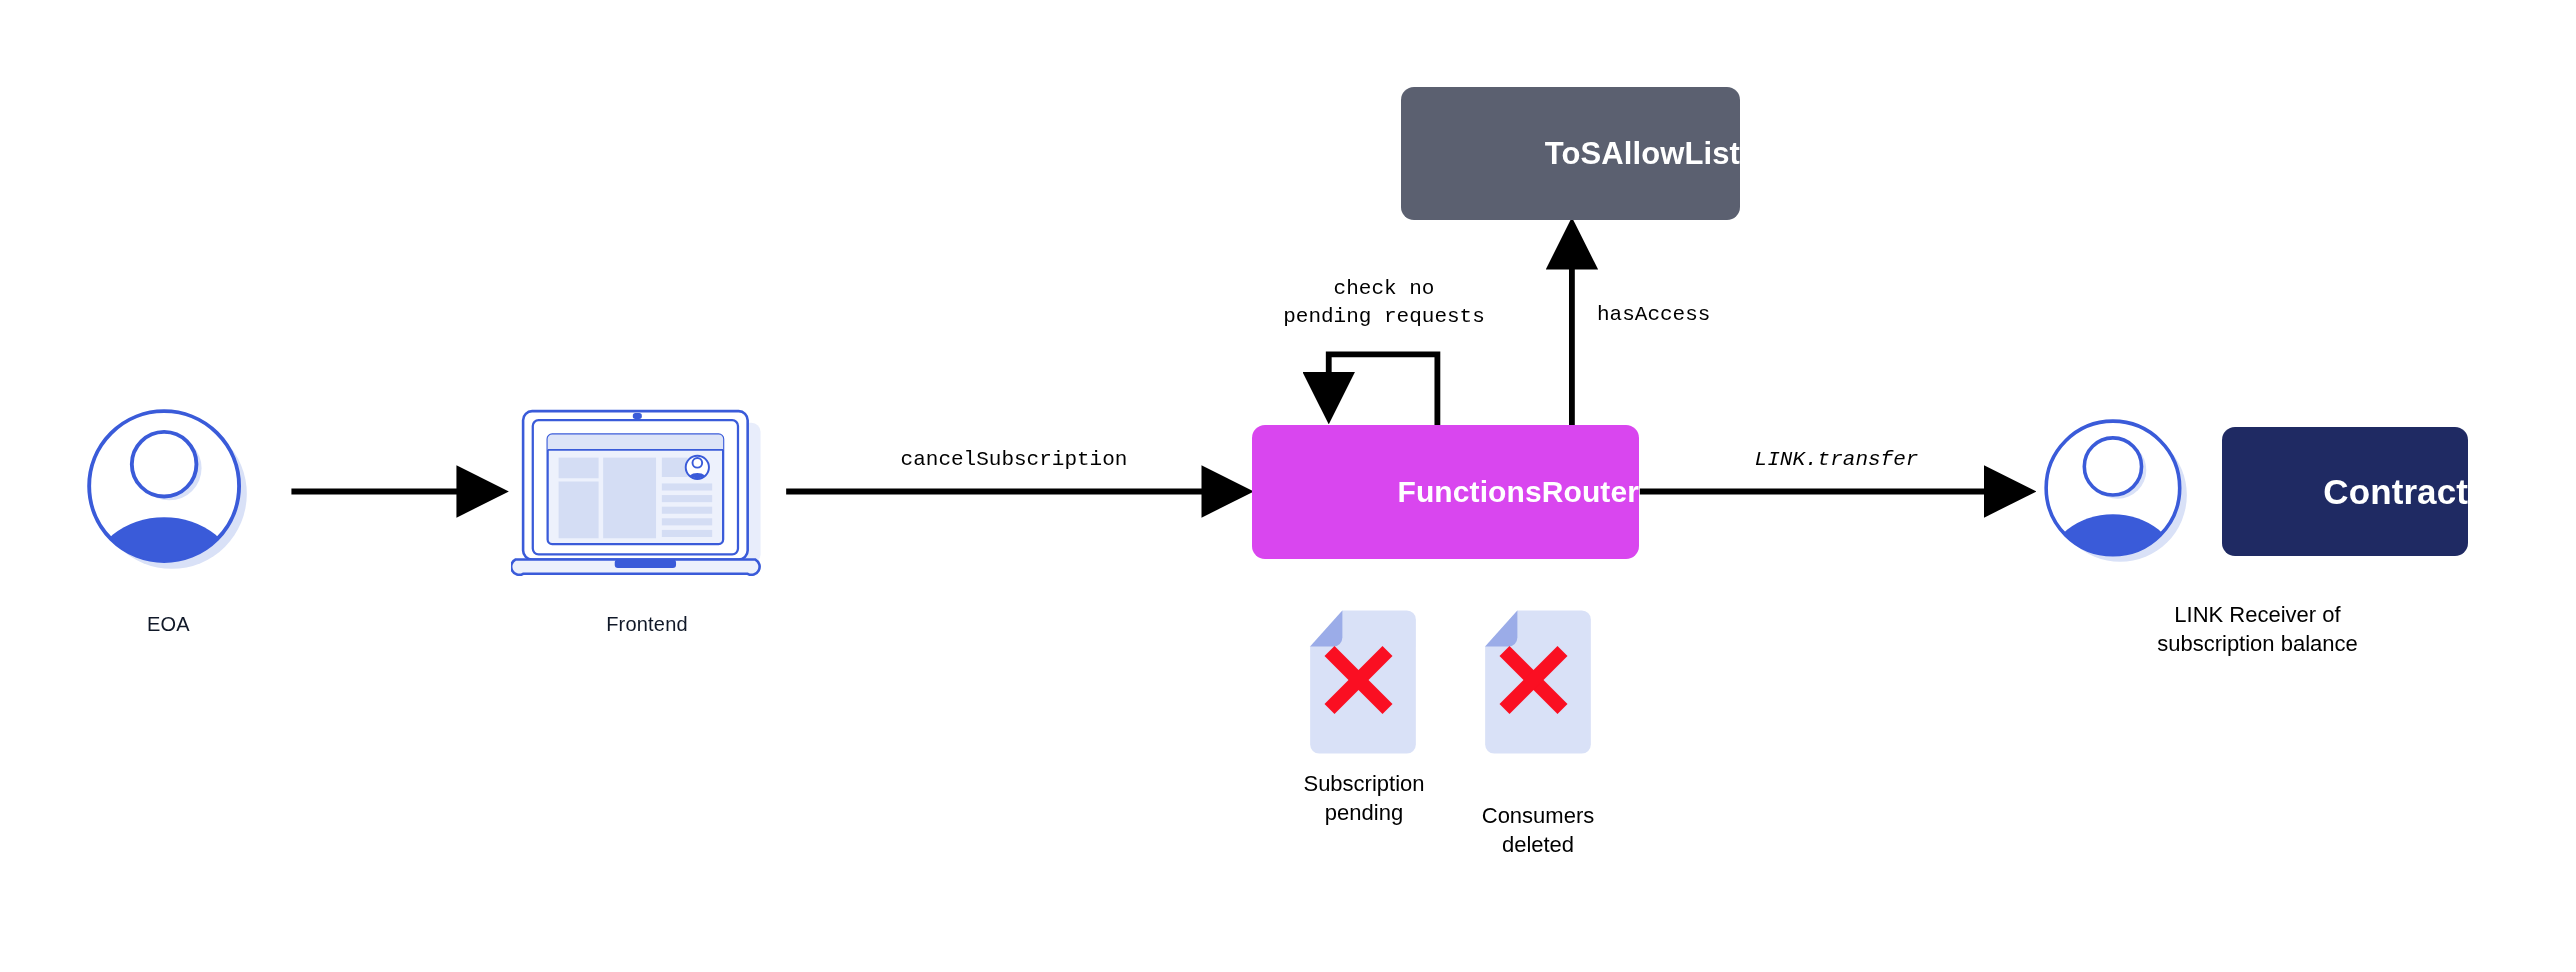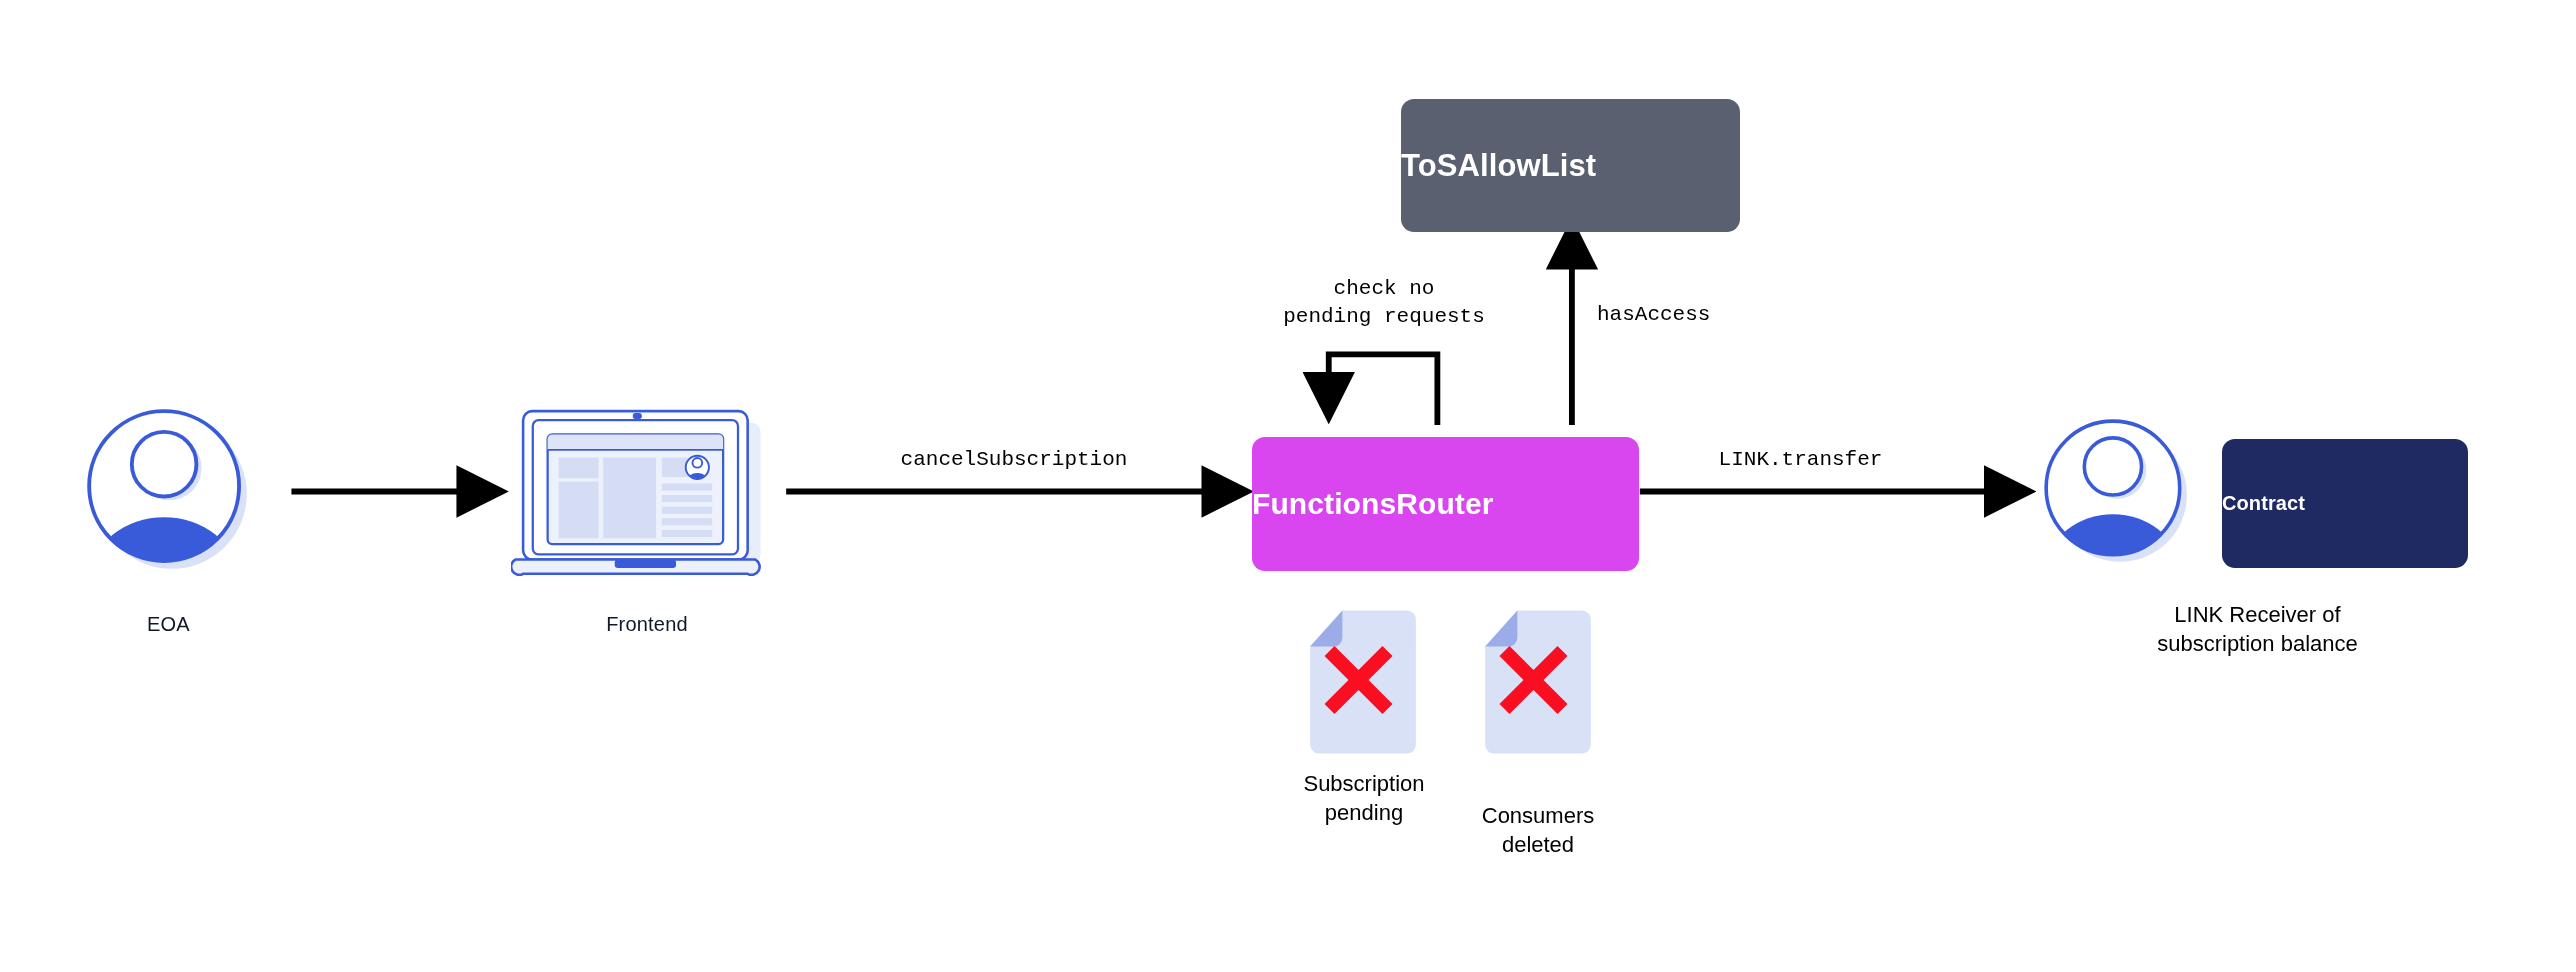--- a/index.html
+++ b/index.html
@@ -19,23 +19,22 @@
   }
   .node {
     position: absolute;
   }
   
   .box {
     position: absolute;
     border-radius: 13px;
     display: flex;
     align-items: center;
-    justify-content: flex-start;
+    justify-content: flex-end;
     box-sizing: border-box;
-    margin-top: 12px;
   }
   .box-label {
     font-family: "Liberation Sans", sans-serif;
     font-weight: bold;
     color: #ffffff;
     letter-spacing: 0.1px;
     white-space: nowrap;
   }
   #box-tos {
     left: 1401px;
@@ -53,21 +52,21 @@
   }
   #box-contract {
     left: 2222px;
     top: 427px;
     width: 246px;
     height: 129px;
     background: #1F2A63;
   }
   #box-tos .box-label { font-size: 31px; }
   #box-router .box-label { font-size: 30px; }
-  #box-contract .box-label { font-size: 20px; }
+  #box-contract .box-label { font-size: 35px; }
 
   
   .caption {
     position: absolute;
     text-align: center;
     font-family: "Liberation Sans", sans-serif;
     color: #101828;
     white-space: pre-line;
   }
   .caption.bold {
@@ -257,16 +256,16 @@
   <div class="caption plain" id="caption-consumers-deleted" style="left:1428px; top:769px; width:220px;margin-top:32px;">Consumers
 deleted</div>
 
   <div class="edge-label" id="label-cancel-subscription" style="left:833px; top:446px; width:362px;">cancelSubscription</div>
 
   <div class="edge-label" id="label-check-no-pending" style="left:1203px; top:275px; width:362px;">check no
 pending requests</div>
 
   <div class="edge-label" id="label-has-access" style="left:1597px; top:301px; width:207px; text-align:left;">hasAccess</div>
 
-  <div class="edge-label" id="label-link-transfer" style="left:1639px; top:446px; width:323px;">LINK.transfer</div>
+  <div class="edge-label" id="label-link-transfer" style="left:1675px; top:446px; width:323px;font-style:italic;">LINK.transfer</div>
 
 </div>
 
 
 </body></html>

